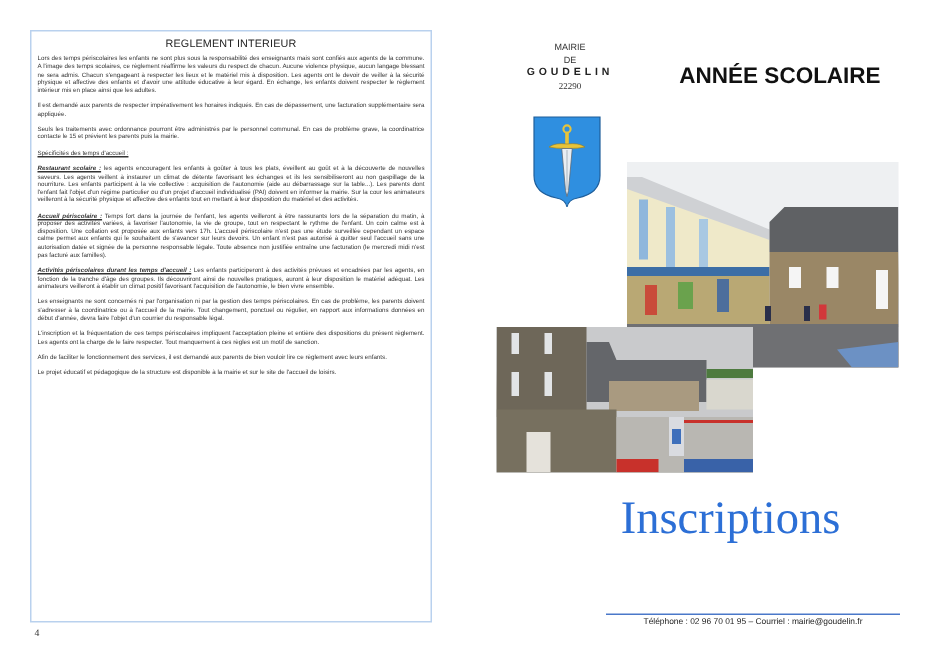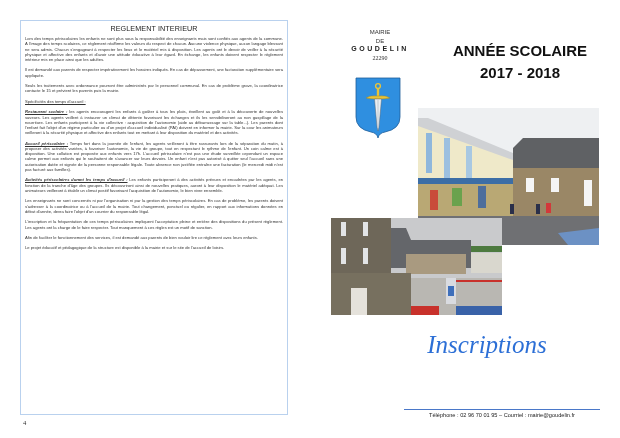--- a/index.html
+++ b/index.html
@@ -44,22 +44,22 @@
     .photo-school {
       left: 418px; top: 108px; width: 181px; height: 137px;
       background: linear-gradient(180deg, #f4f4f4 0%, #e9ebee 22%, #d7dadd 40%, #8d8066 55%, #7d735f 66%, #6e6e70 70%, #646466 100%);
     }
     .photo-entrance {
       left: 331px; top: 218px; width: 171px; height: 97px;
       background: linear-gradient(180deg, #c5c6c8 0%, #9fa0a1 30%, #7d7566 45%, #6f6a60 70%, #8a8780 100%);
     }
     .main-heading {
       position: absolute; left: 372px; top: 330px; width: 230px; text-align: center;
-      font-family: "Liberation Serif", serif; font-style: italic; color: #2c6fd6;
-      font-size: 25px; line-height: 30px;
+      font-family: "Liberation Serif", serif; color: #2c6fd6;
+      font-size: 31px; line-height: 30px;
     }
     .footer-rule {
       position: absolute; left: 404px; top: 409px; width: 196px; height: 0; border-top: 1px solid #4a78c9;
     }
     .footer-contact {
       position: absolute; left: 404px; top: 412px; width: 196px; text-align: center;
       font-size: 5.6px; color: #222;
     }
   </style>
 </head>
@@ -96,21 +96,20 @@
     <circle cx="23" cy="9" r="2.4" fill="none" stroke="#e7c33a" stroke-width="1.4"></circle>
     <rect x="21.8" y="11" width="2.4" height="8" fill="#e7c33a"></rect>
     <path d="M11 21 Q15 18 23 19 Q31 18 35 21 Q31 22 23 22 Q15 22 11 21 Z" fill="#e7c33a" stroke="#9c7e1a" stroke-width="0.4"></path>
     <path d="M19.5 22 L26.5 22 L24 50 L23 54 L22 50 Z" fill="#e9eef3" stroke="#5c6670" stroke-width="0.5"></path>
     <line x1="23" y1="23" x2="23" y2="50" stroke="#a4afba" stroke-width="0.6"></line>
   </svg>
 </div>
 
 <div class="year-title">
   <div>ANNÉE SCOLAIRE</div>
-  <div>2017 - 2018</div>
 </div>
 
 <div class="photo photo-school">
   <svg width="181" height="137" viewBox="0 0 181 137">
     <rect width="181" height="137" fill="#eef0f2"></rect>
     <polygon points="0,10 10,10 95,45 95,60 0,40" fill="#cfd1d4"></polygon>
     <polygon points="0,18 95,52 95,110 0,110" fill="#efe9c9"></polygon>
     <rect x="8" y="25" width="6" height="40" fill="#8fb7dc"></rect>
     <rect x="26" y="30" width="6" height="40" fill="#9cc0e0"></rect>
     <rect x="48" y="38" width="6" height="38" fill="#a8c8e2"></rect>

